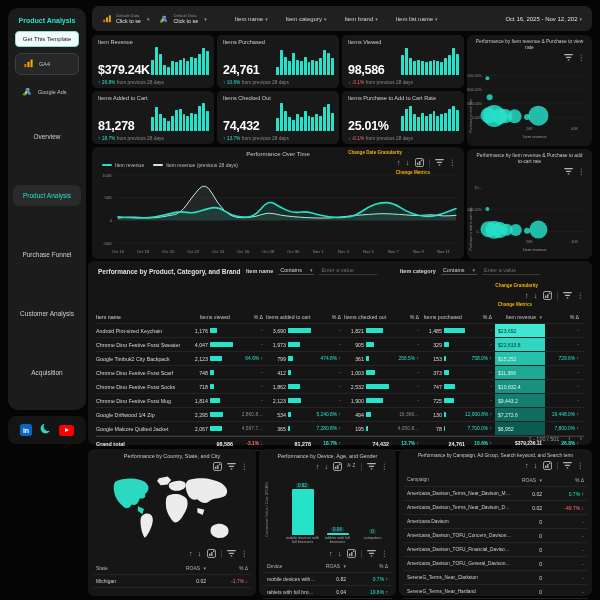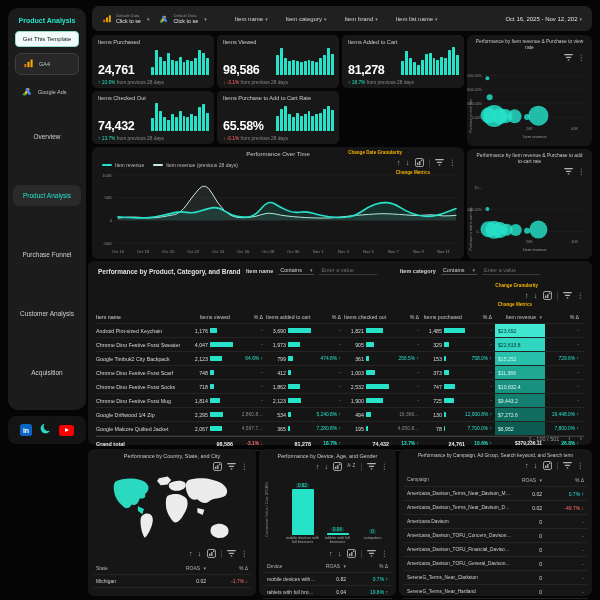--- a/index.html
+++ b/index.html
@@ -233,20 +233,42 @@
         </span>
       </span>
     <span class="tb-date">
       <span>Oct 16, 2025 - Nov 12, 202</span>
       <span class="caret">▾</span>
     </span>
   </header>
 
   <section id="cards">
       <div class="card">
+        <div class="sc-title">Item Revenue</div>
+        <div class="sc-spark">
+          <i style="height: 15.4px;"></i>
+          <i style="height: 28px;"></i>
+          <i style="height: 21px;"></i>
+          <i style="height: 9.8px;"></i>
+          <i style="height: 8.4px;"></i>
+          <i style="height: 14px;"></i>
+          <i style="height: 12.6px;"></i>
+          <i style="height: 15.4px;"></i>
+          <i style="height: 16.8px;"></i>
+          <i style="height: 14px;"></i>
+          <i style="height: 18.2px;"></i>
+          <i style="height: 16.8px;"></i>
+          <i style="height: 21px;"></i>
+          <i style="height: 26.6px;"></i>
+          <i style="height: 23.8px;"></i>
+        </div>
+        <div class="sc-value">$379.24K</div>
+        <div class="sc-delta"><span class="pos">↑ 26.8%</span><span class="delta-rest"> from previous 28 days</span></div>
+      </div>
+      <div class="card">
         <div class="sc-title">Items Purchased</div>
         <div class="sc-spark">
           <i style="height: 8.4px;"></i>
           <i style="height: 25.2px;"></i>
           <i style="height: 18.2px;"></i>
           <i style="height: 14px;"></i>
           <i style="height: 22.4px;"></i>
           <i style="height: 15.4px;"></i>
           <i style="height: 14px;"></i>
           <i style="height: 18.2px;"></i>
@@ -339,21 +361,21 @@
           <i style="height: 15.4px;"></i>
           <i style="height: 16.8px;"></i>
           <i style="height: 19.6px;"></i>
           <i style="height: 15.4px;"></i>
           <i style="height: 16.8px;"></i>
           <i style="height: 18.2px;"></i>
           <i style="height: 22.4px;"></i>
           <i style="height: 25.2px;"></i>
           <i style="height: 21px;"></i>
         </div>
-        <div class="sc-value">65.58%</div>
+        <div class="sc-value">25.01%</div>
         <div class="sc-delta"><span class="neg">↓ -0.1%</span><span class="delta-rest"> from previous 28 days</span></div>
       </div>
     </section>
 
   <section id="timeseries" class="panel">
     <div class="ptitle">Performance Over Time</div>
     <div class="anno a1">Change Date Granularity</div>
     <div class="icons ts-icons" id="ts-icons">
         <span class="ic ic-up">↑</span>
         <span class="ic ic-down">↓</span>

